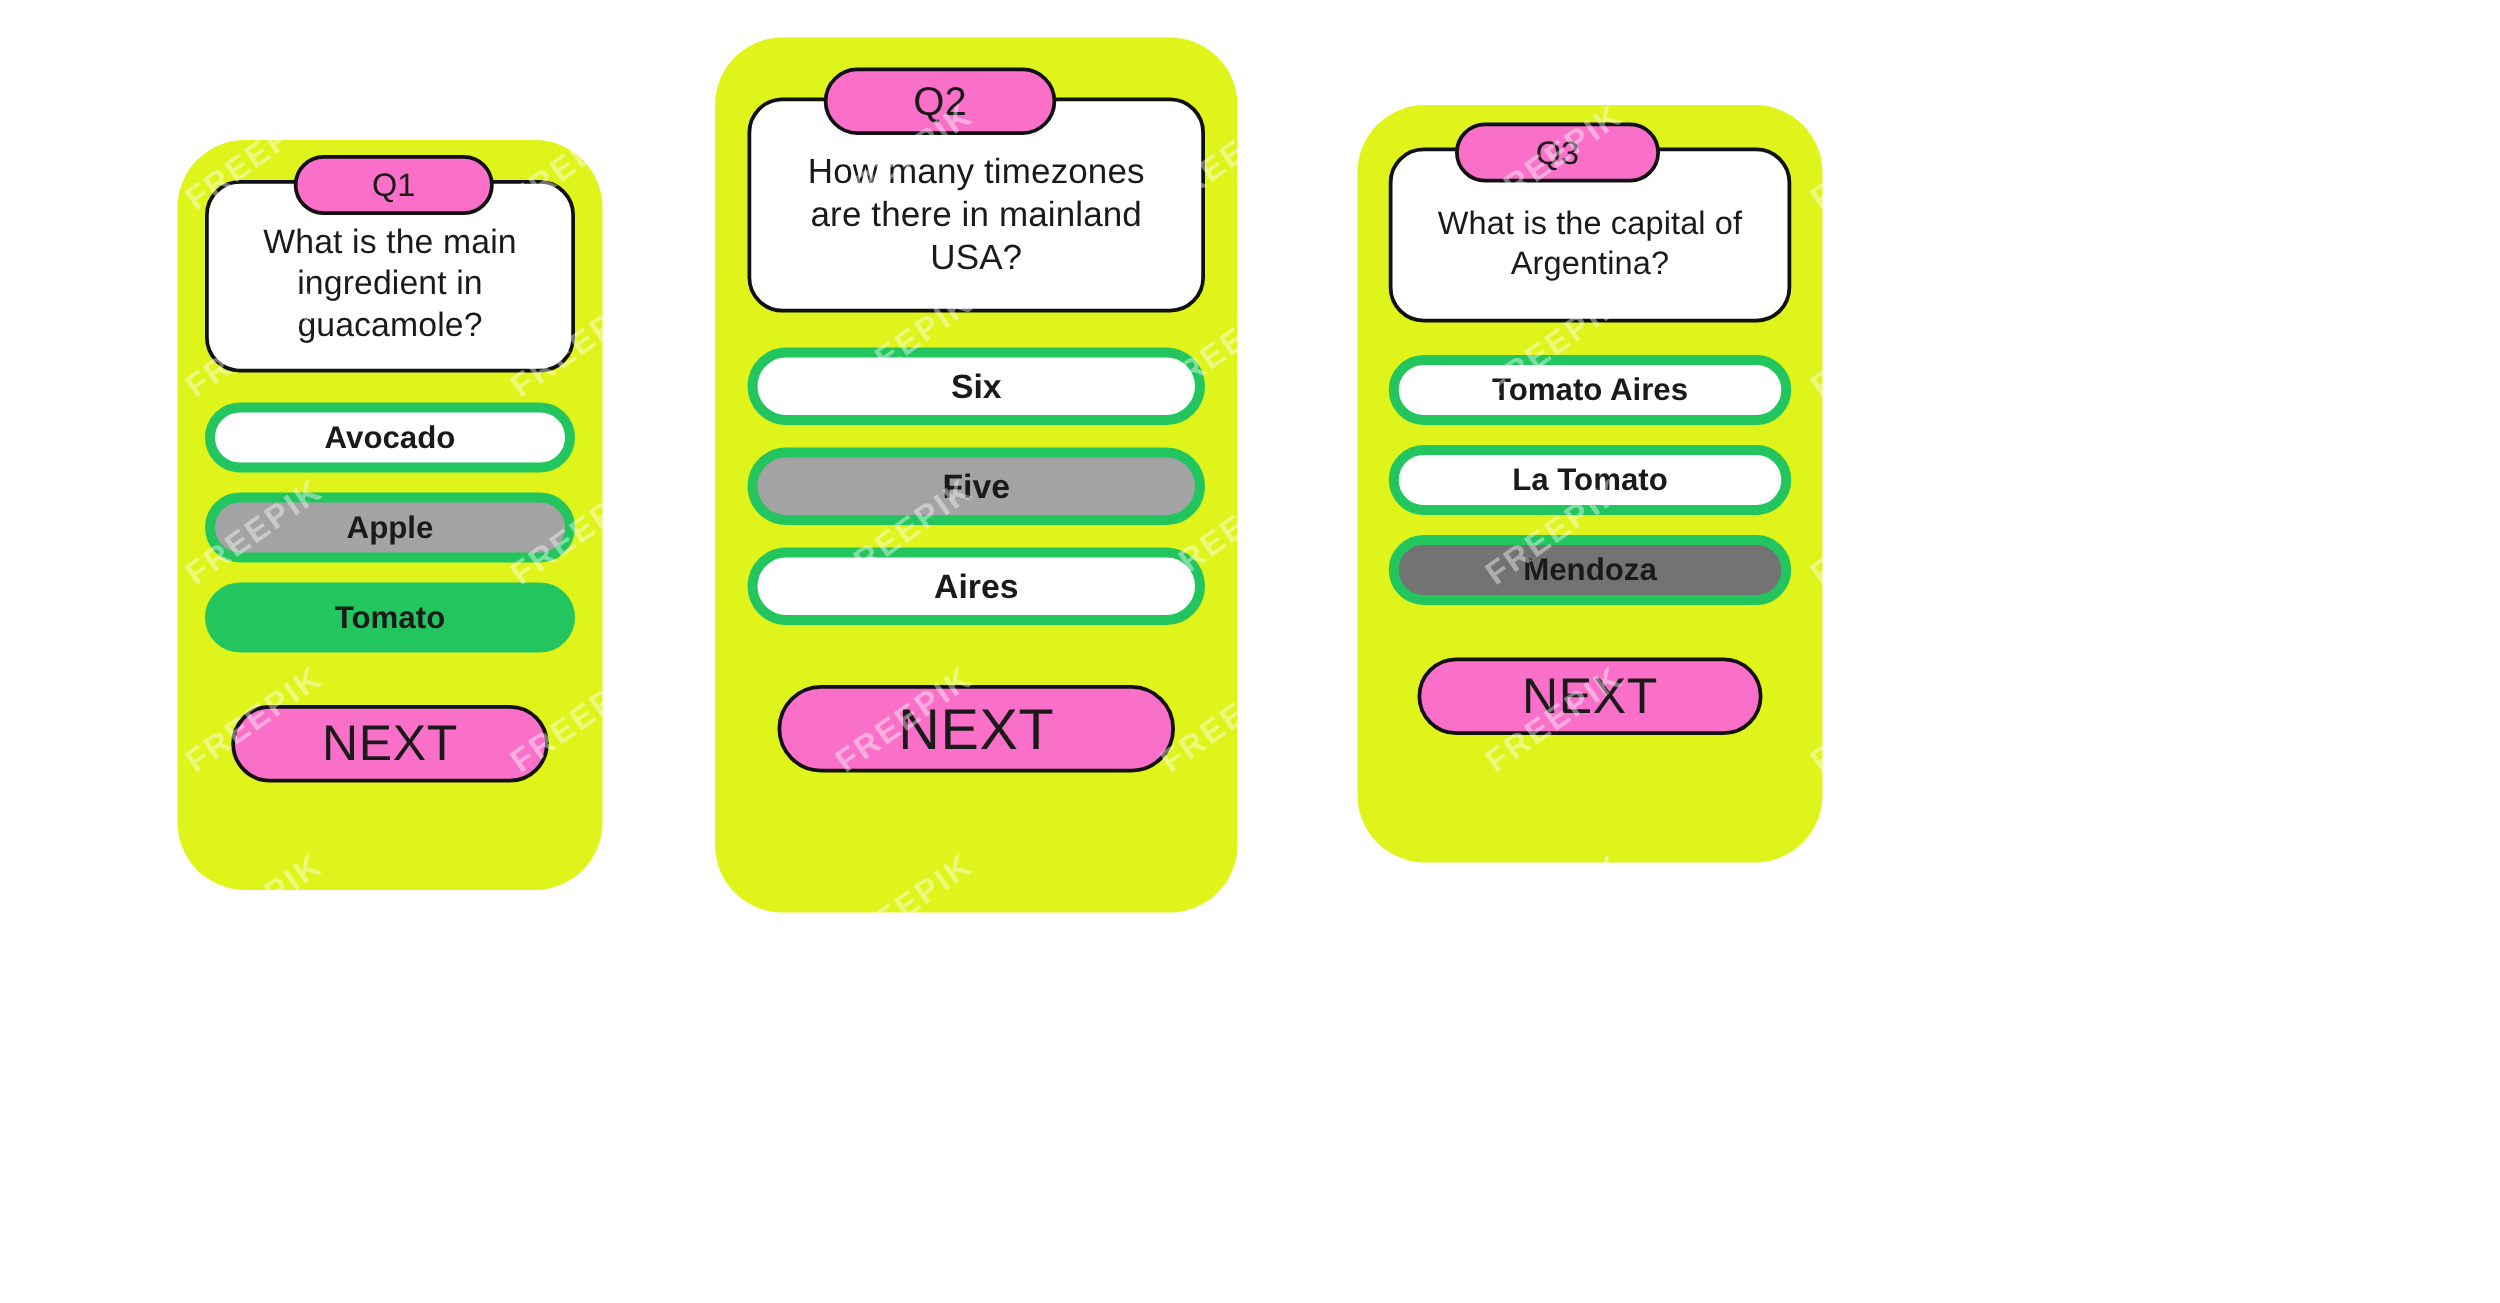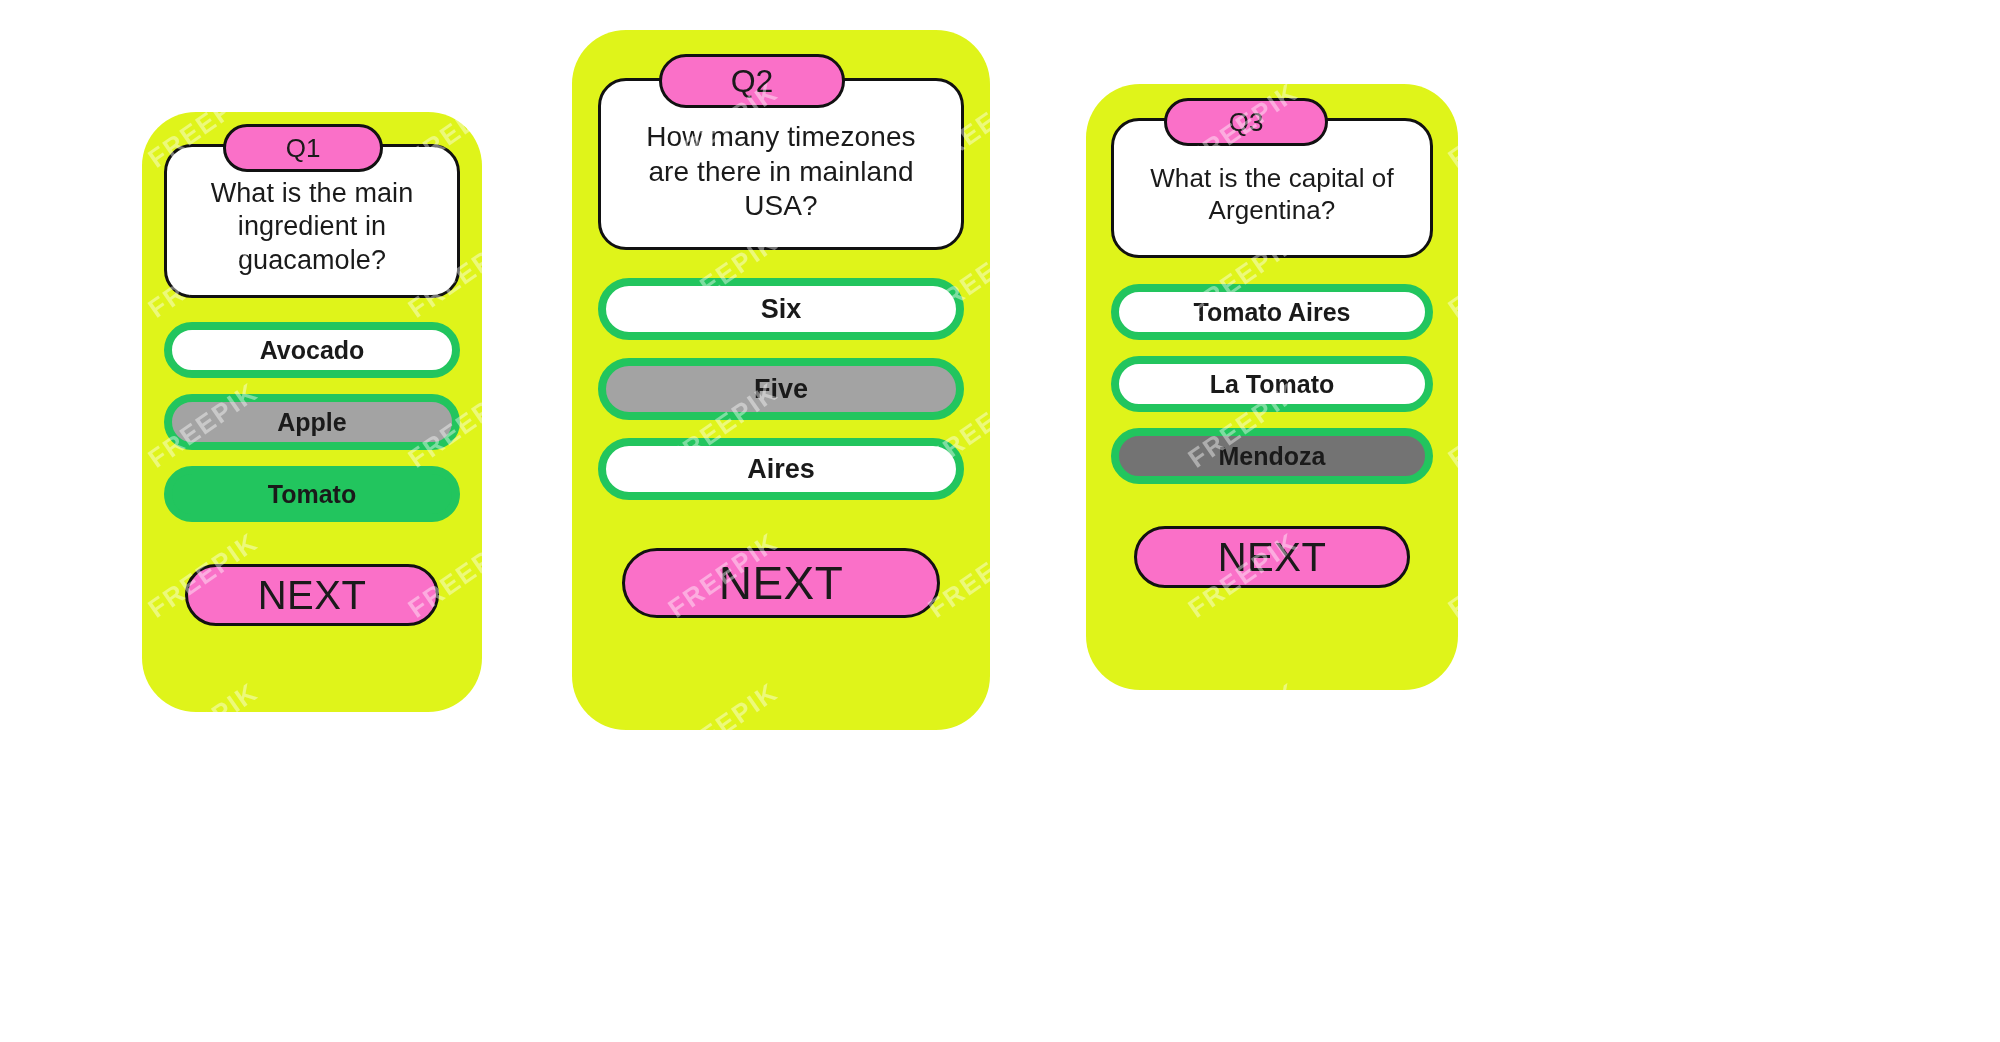--- a/index.html
+++ b/index.html
@@ -113,21 +113,21 @@
     border: 3px solid #111111;
     border-radius: 999px;
     color: #1a1a1a;
     display: flex;
     align-items: center;
     justify-content: center;
     z-index: 5;
     box-sizing: border-box;
   }
   .card--1 .qpill {
-    left: 56px;
+    left: 68px;
     top: -23px;
     width: 160px;
     height: 48px;
     font-size: 26px;
   }
   .card--2 .qpill {
     left: 58px;
     top: -27px;
     width: 186px;
     height: 54px;

